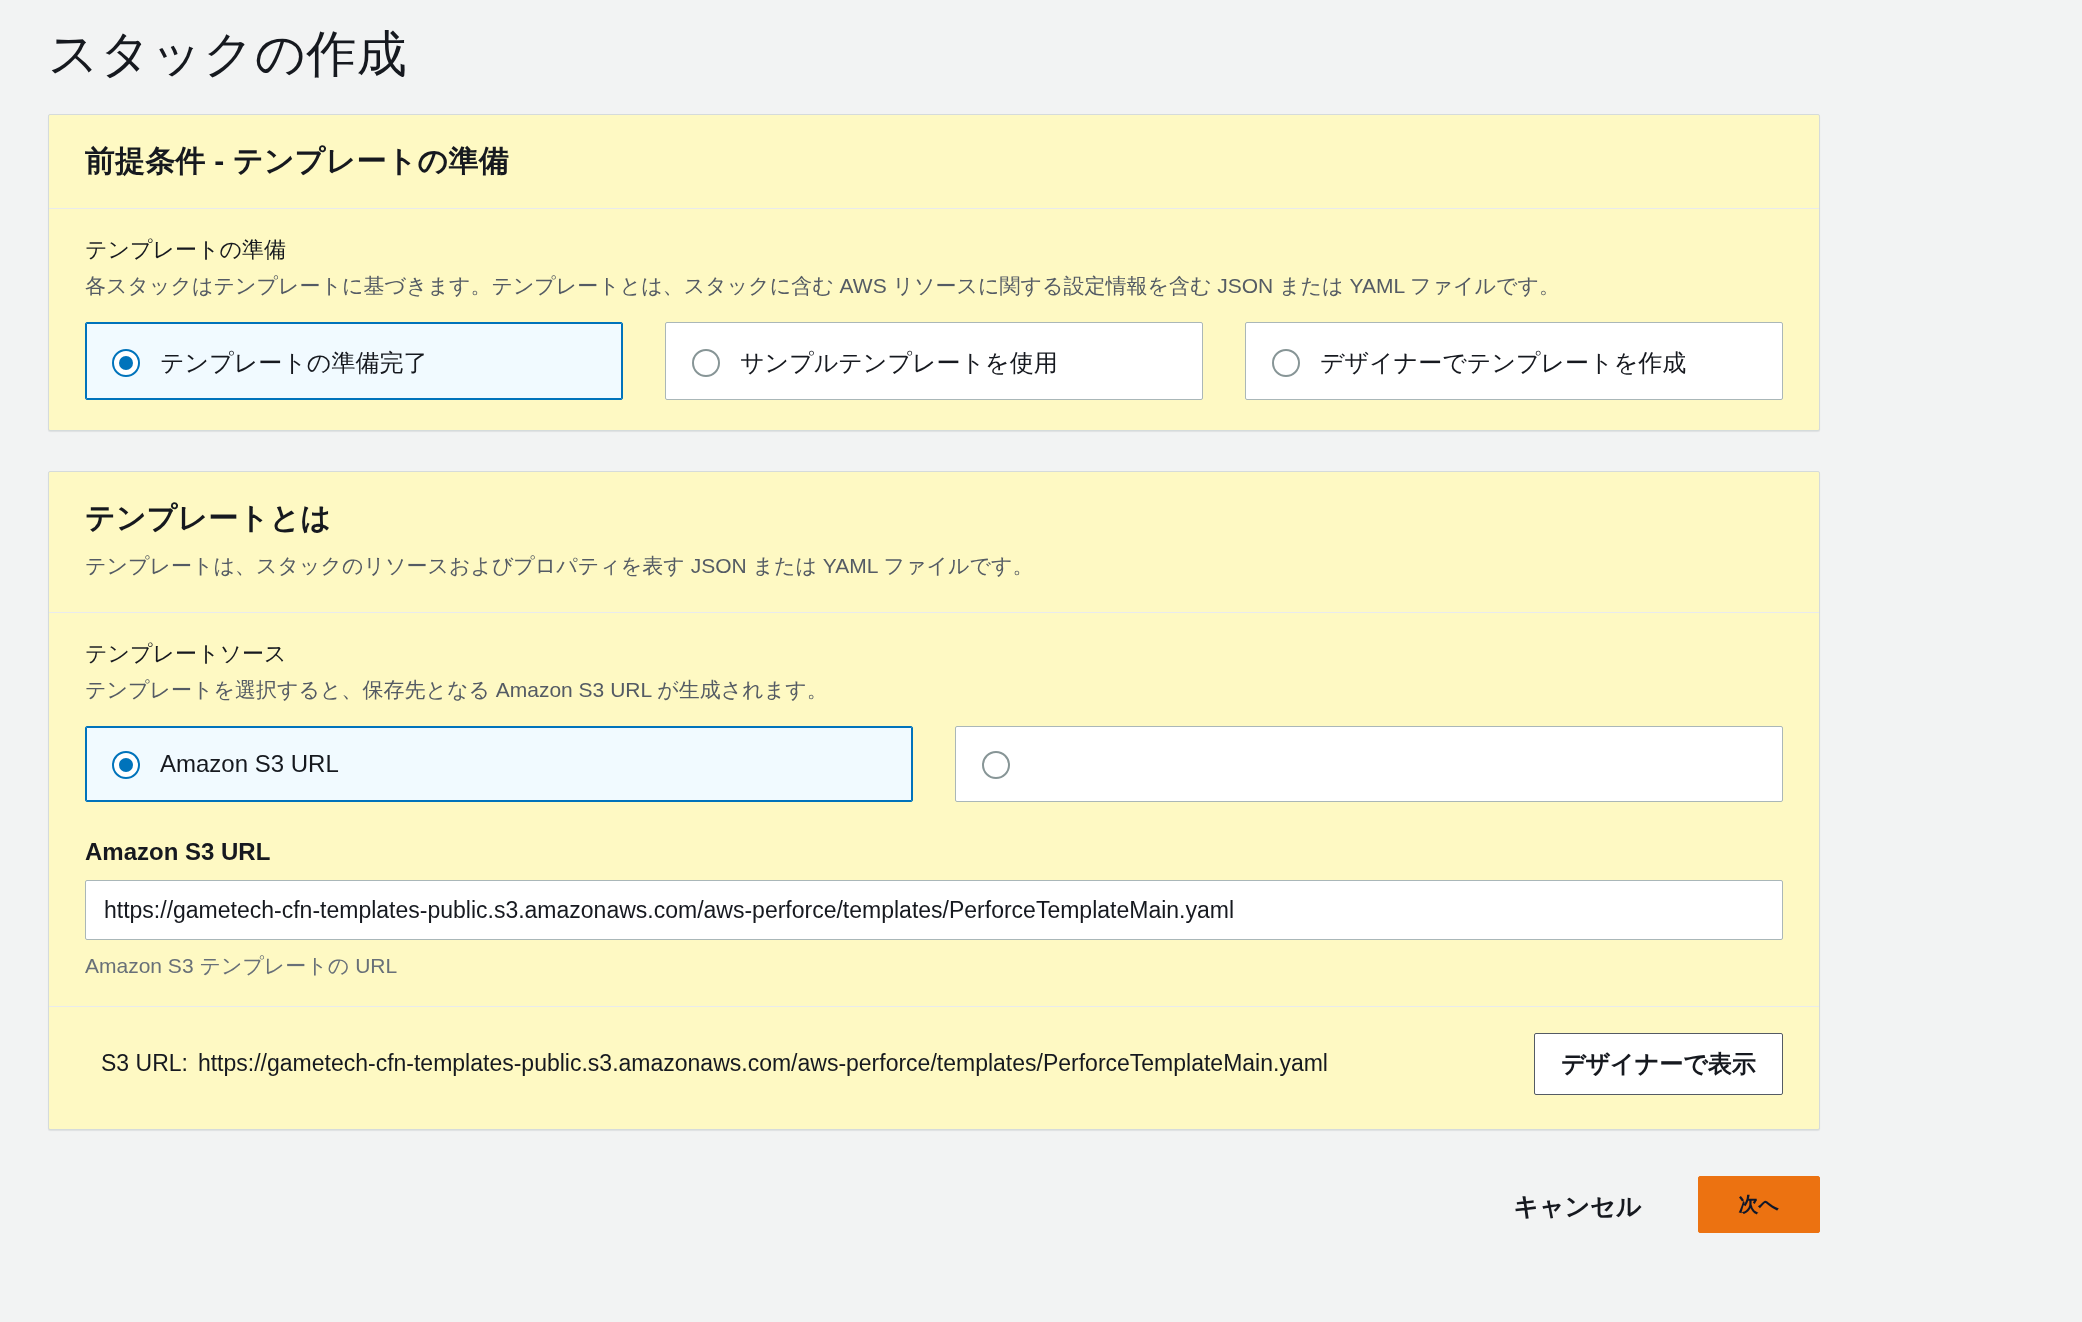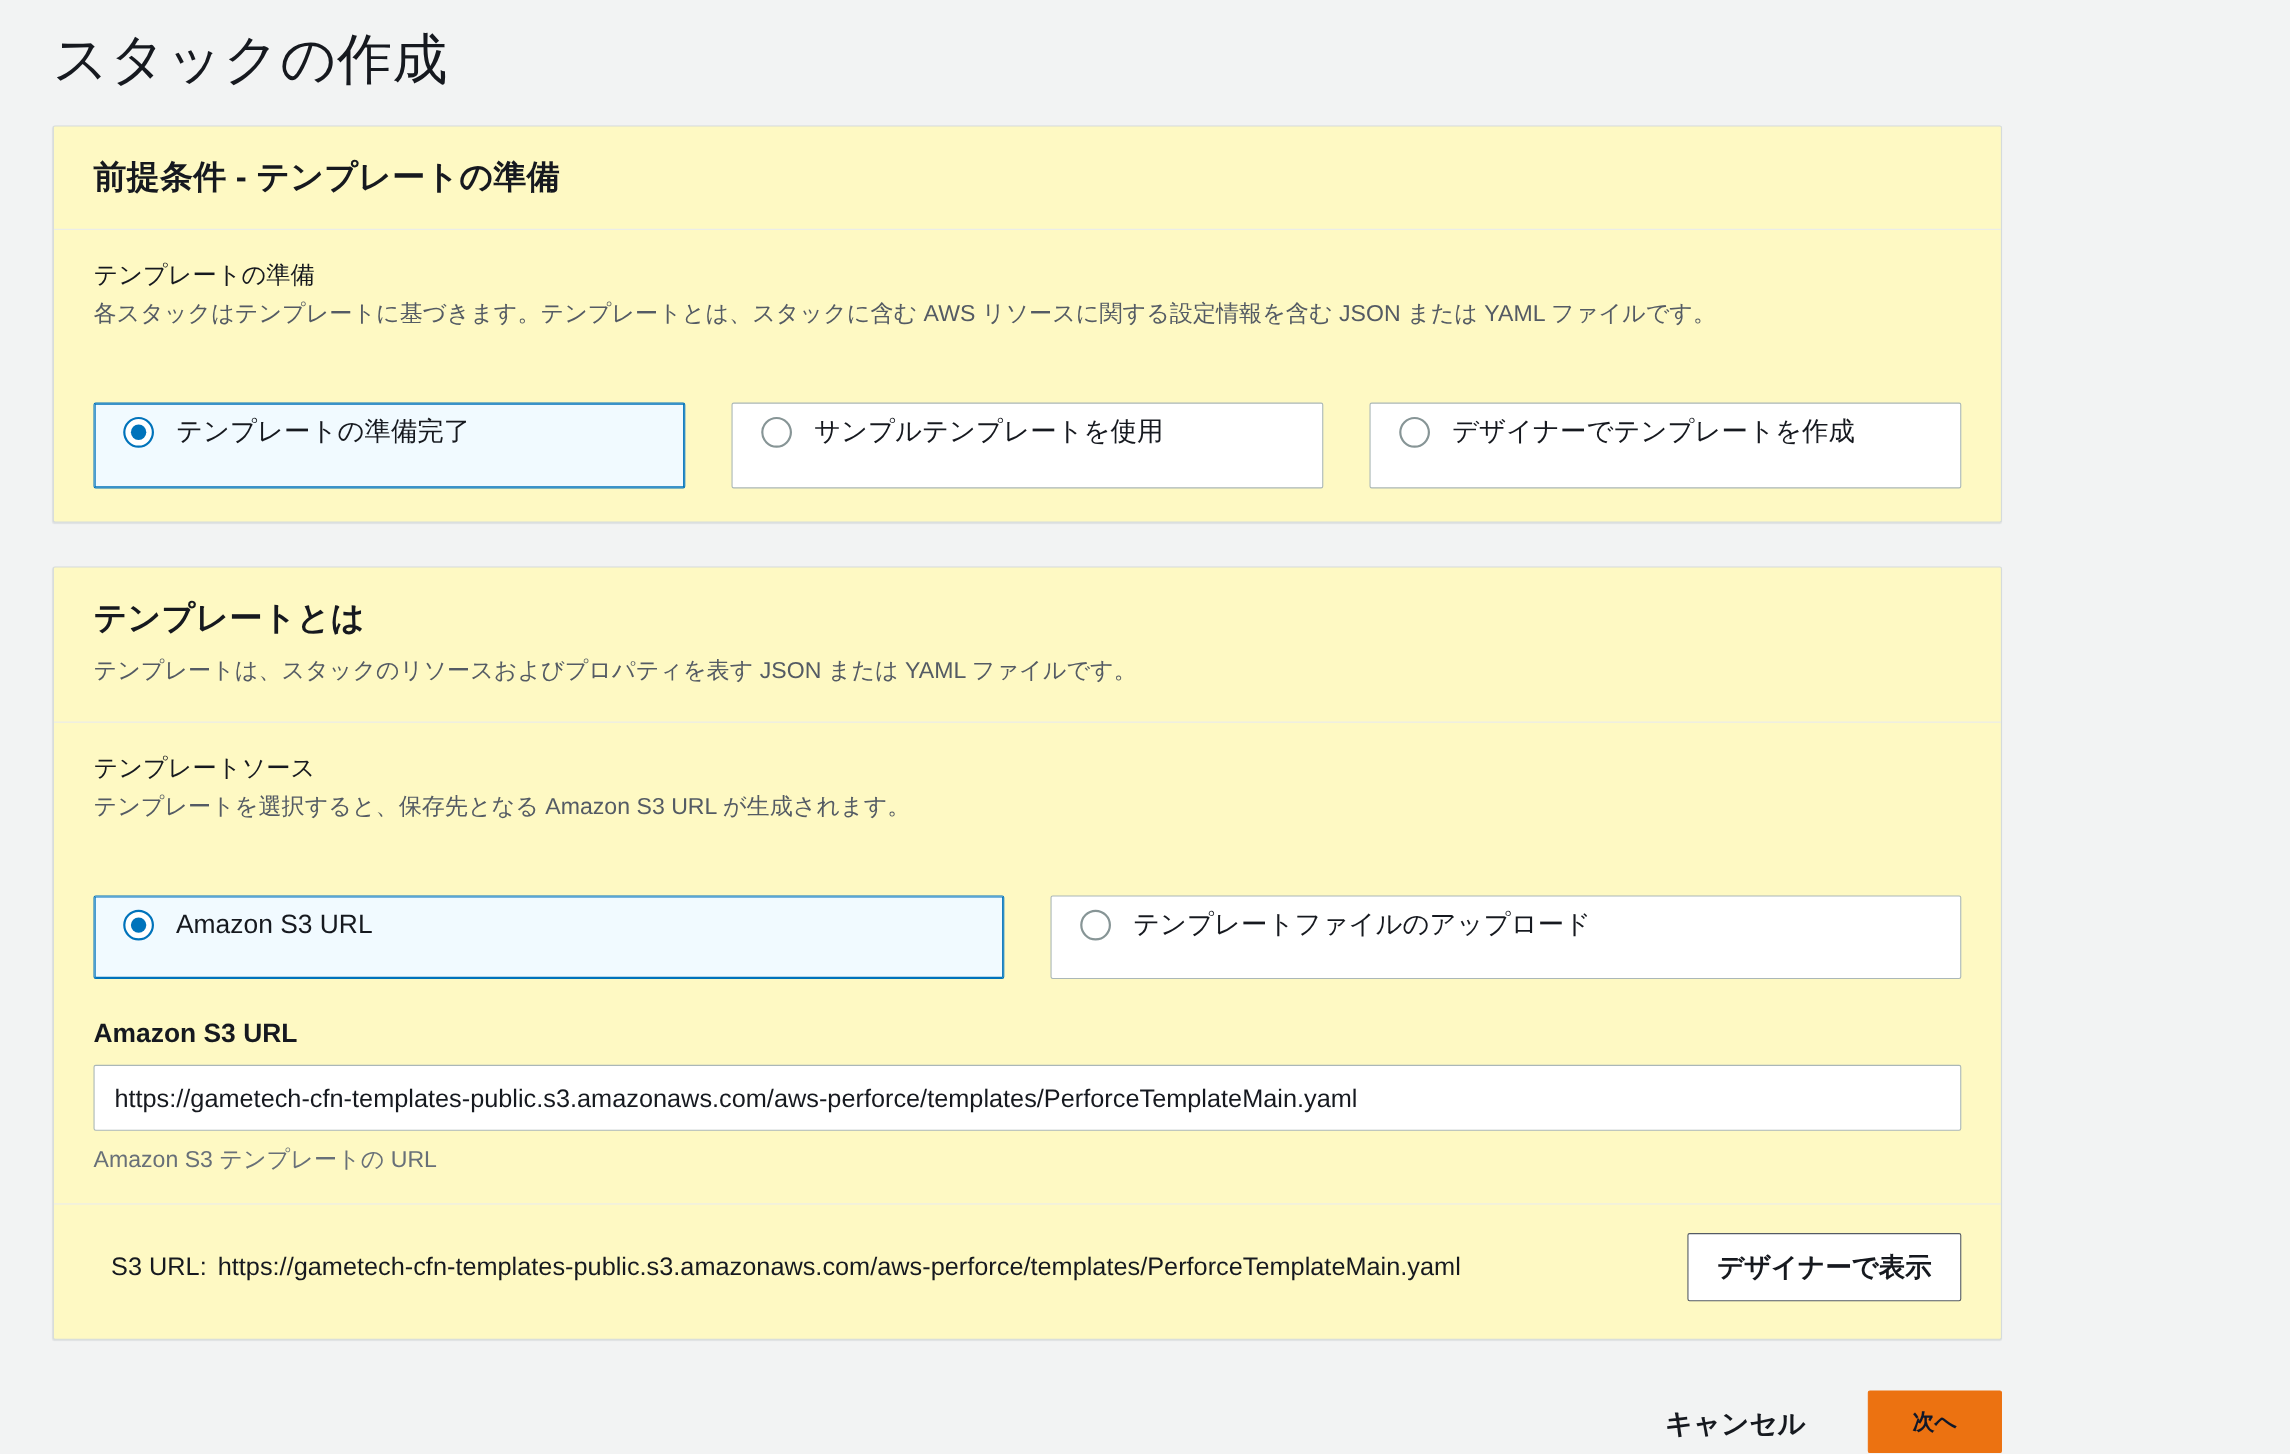--- a/index.html
+++ b/index.html
@@ -69,30 +69,29 @@
     margin: 0 0 22px 0;
     line-height: 1.4;
   }
   .tiles {
     display: flex;
     gap: 42px;
   }
   .tile {
     flex: 1 1 0;
     display: flex;
-    align-items: flex-start;
+    align-items: flex-end;
     gap: 20px;
     border: 1px solid #aab7b8;
     border-radius: 2px;
     background: #ffffff;
-    padding: 12px 26px;
+    padding: 22px 26px;
     box-sizing: border-box;
     cursor: pointer;
     min-height: 78px;
-    margin-top: 44px;
   }
   .tile.selected {
     border-color: #0073bb;
     background: #f1faff;
     box-shadow: 0 0 0 1px #0073bb inset;
   }
   .tile .label {
     font-size: 24px;
     color: #16191f;
     line-height: 1.2;
@@ -249,21 +248,20 @@
       <p class="field-label">テンプレートソース</p>
       <p class="field-desc">テンプレートを選択すると、保存先となる Amazon S3 URL が生成されます。</p>
 
       <div class="tiles source">
         <div class="tile selected">
           <span class="radio"></span>
           <span class="label">Amazon S3 URL</span>
         </div>
         <div class="tile">
           <span class="radio"></span>
-          <span class="label">テンプレートファイルのアップロード</span>
         </div>
       </div>
 
       <p class="input-label">Amazon S3 URL</p>
       <input class="text-input" type="text" value="https://gametech-cfn-templates-public.s3.amazonaws.com/aws-perforce/templates/PerforceTemplateMain.yaml" style="">
       <p class="input-hint">Amazon S3 テンプレートの URL</p>
 
       <div class="s3-footer">
         <div class="s3-url-line">
           <span class="lbl">S3 URL:</span><span>https://gametech-cfn-templates-public.s3.amazonaws.com/aws-perforce/templates/PerforceTemplateMain.yaml</span>

